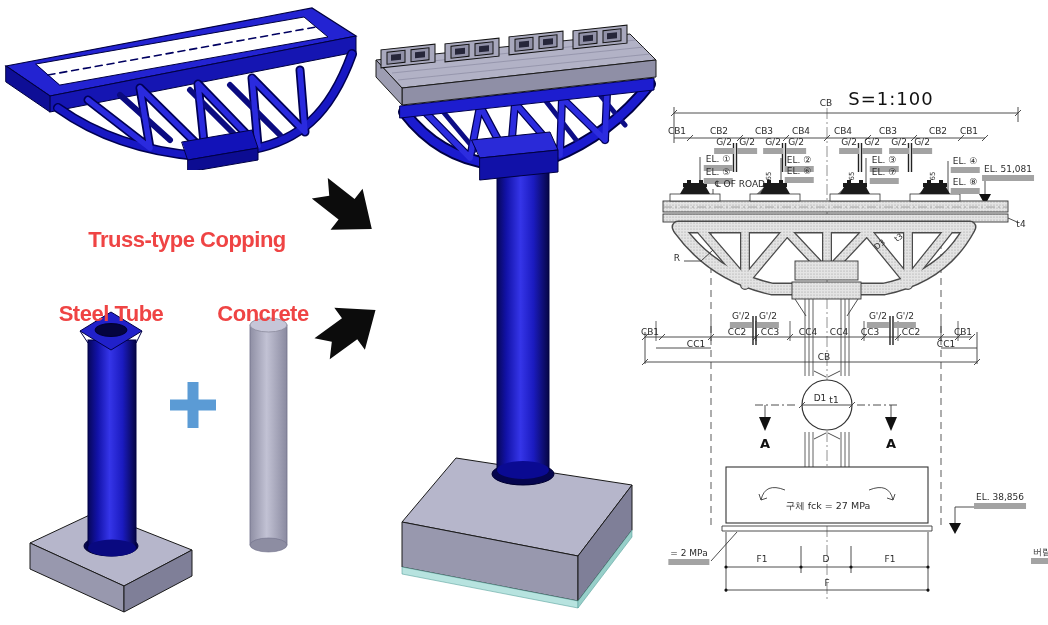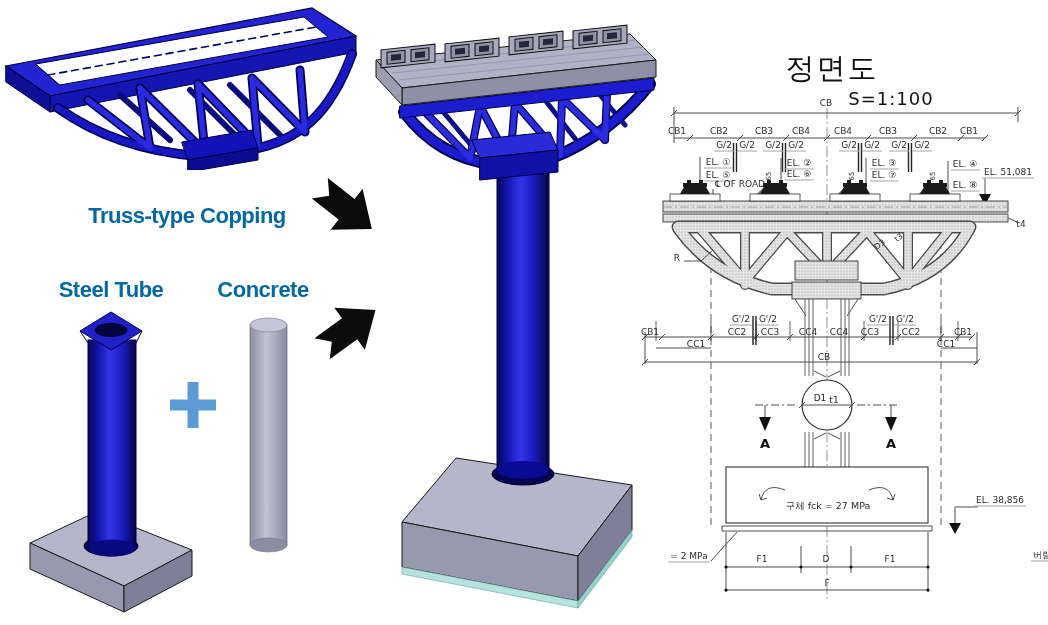--- a/index.html
+++ b/index.html
@@ -1,23 +1,23 @@
 <!DOCTYPE html>
 <html><head>
 <meta charset="utf-8">
 <style>
   html,body{margin:0;padding:0;background:#fff;}
   #app{position:relative;width:1048px;height:625px;background:#fff;overflow:hidden;
        font-family:"DejaVu Sans",sans-serif;}
   svg{position:absolute;}
   .lbl{position:absolute;transform:translate(-50%,-50%);font-size:9px;color:#2b2b2b;
        white-space:nowrap;line-height:1;z-index:5;}
-  .u{border-bottom:1px solid #a3a3a3;padding:0 2px 1px;}
-  .big{font-size:22px;font-weight:bold;color:#0369a1;letter-spacing:-0.5px;
-       font-family:"Liberation Sans",sans-serif;}
+  .u{border-bottom:6px solid #a3a3a3;padding:0 2px 1px;}
+  .big{font-size:22px;font-weight:bold;color:#ef4444;letter-spacing:-0.5px;
+       font-family:"Liberation Sans",sans-serif;margin-top:24px;}
   .title{font-size:29px;color:#111;letter-spacing:2px;}
   .scale{font-size:18px;color:#111;letter-spacing:1px;}
   .rot90{transform:translate(-50%,-50%) rotate(-90deg);font-size:7px;}
   .rot38{transform:translate(-50%,-50%) rotate(-38deg);font-size:8px;}
   .secA{font-size:13px;font-weight:bold;color:#111;}
   .small10{font-size:9.5px;}
 </style>
 </head>
 <body>
 
@@ -383,21 +383,20 @@
         <rect x="-8" y="180" width="4" height="3" fill="#1a1a1a"></rect>
           <rect x="4" y="180" width="4" height="3" fill="#1a1a1a"></rect>
       </g>
     </g>
   </svg>
 
   <span class="lbl big" style="left:187px;top:216px">Truss-type Copping</span>
   <span class="lbl big" style="left:111px;top:290px">Steel Tube</span>
   <span class="lbl big" style="left:263px;top:290px">Concrete</span>
 
-  <span class="lbl title" style="left:832px;top:68px">정면도</span>
   <span class="lbl scale" style="left:891px;top:99px">S=1:100</span>
 
   <span class="lbl" style="left:826px;top:103px">CB</span>
 
   <span class="lbl" style="left:677px;top:131px">CB1</span>
   <span class="lbl" style="left:719px;top:131px">CB2</span>
   <span class="lbl" style="left:764px;top:131px">CB3</span>
   <span class="lbl" style="left:801px;top:131px">CB4</span>
   <span class="lbl" style="left:843px;top:131px">CB4</span>
   <span class="lbl" style="left:888px;top:131px">CB3</span>

